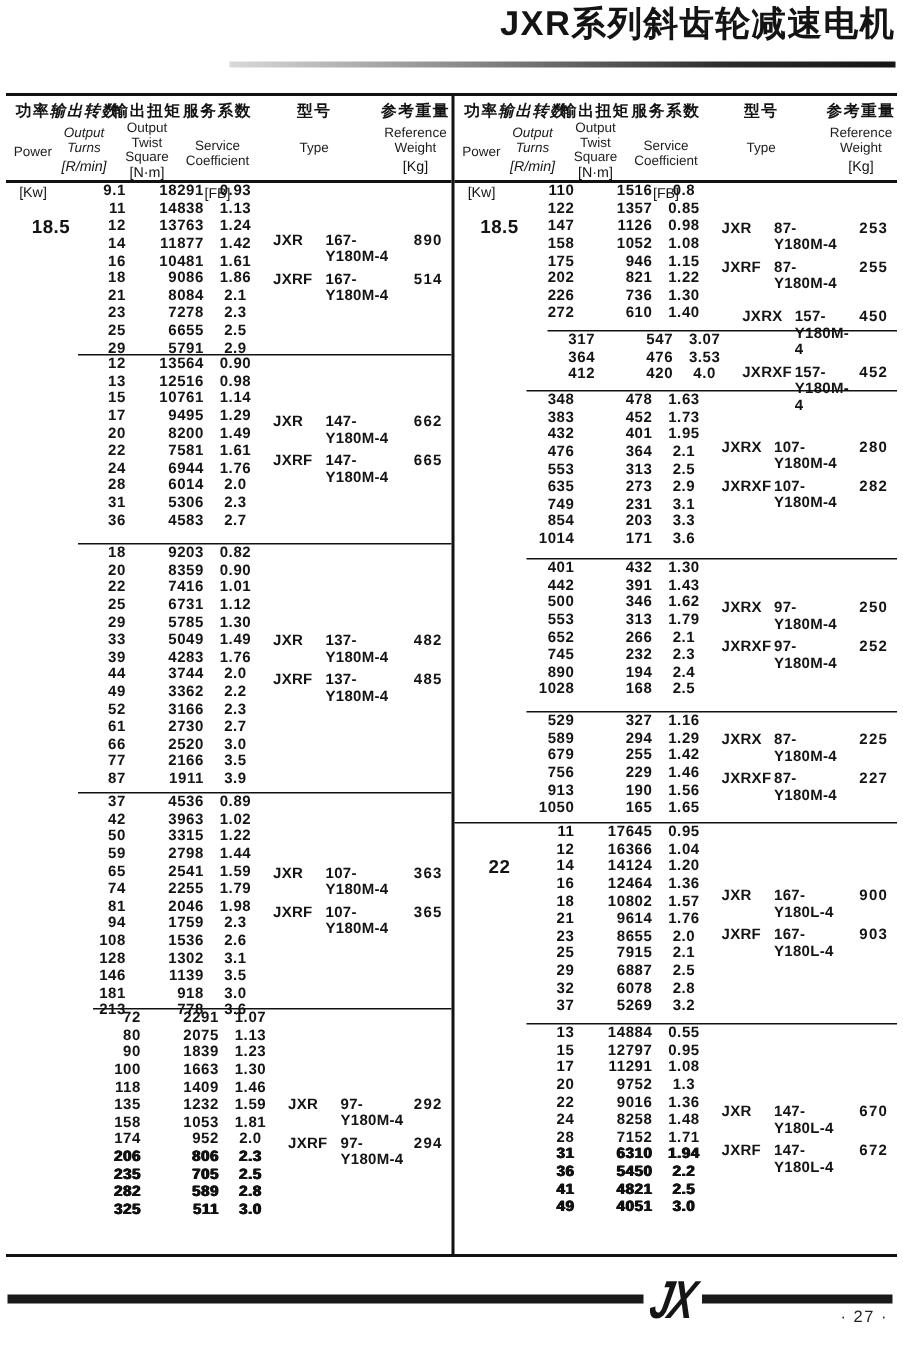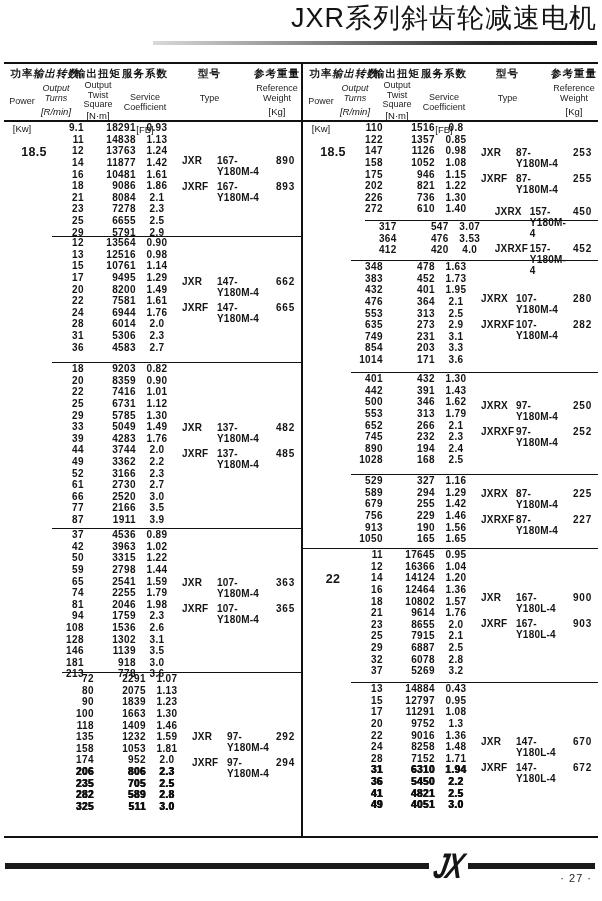--- a/index.html
+++ b/index.html
@@ -4,21 +4,21 @@
 <style>
   * { margin:0; padding:0; box-sizing:border-box; }
   html,body { background:#fff; }
   .page {
     position:relative; width:602px; height:901px; background:#fff;
     font-family:"Liberation Sans", sans-serif; color:#141414; overflow:hidden;
   }
   
   .title-zh {
     position:absolute; top:0px; right:5px;
-    font-size:27px; font-weight:400; letter-spacing:1px; white-space:nowrap;
+    font-size:23px; font-weight:700; letter-spacing:1px; white-space:nowrap;
   }
   .title-en {
     position:absolute; top:26px; right:5px;
     font-family:"Liberation Serif", serif; font-size:15px; font-weight:700; white-space:nowrap;
   }
   .grad-bar {
     position:absolute; top:41px; left:153px; right:5px; height:4px;
     background:linear-gradient(90deg,#d9d9d9 0%,#8a8a8a 35%,#2b2b2b 75%,#151515 100%);
   }
   
@@ -175,21 +175,21 @@
               </div>
               <div class="models">
                 <div class="model-line">
                   <span class="m-name">JXR</span>
                   <span class="m-code">167-Y180M-4</span>
                   <span class="m-weight">890</span>
                 </div>
                 <div class="model-line">
                   <span class="m-name">JXRF</span>
                   <span class="m-code">167-Y180M-4</span>
-                  <span class="m-weight">893</span>
+                  <span class="m-weight">514</span>
                 </div>
               </div>
             </div>
           </div>
           <div class="block sep-data" style="height: 126px;">
             <div class="power-cell"></div>
             <div class="data-area">
               <div class="rows">
                 <div class="row">
                   <span class="c-turns">12</span>
@@ -889,21 +889,21 @@
               </div>
             </div>
           </div>
           <div class="block sep-data" style="height: 154px;">
             <div class="power-cell"></div>
             <div class="data-area">
               <div class="rows">
                 <div class="row">
                   <span class="c-turns">13</span>
                   <span class="c-twist">14884</span>
-                  <span class="c-coeff">0.43</span>
+                  <span class="c-coeff">0.55</span>
                 </div>
                 <div class="row">
                   <span class="c-turns">15</span>
                   <span class="c-twist">12797</span>
                   <span class="c-coeff">0.95</span>
                 </div>
                 <div class="row">
                   <span class="c-turns">17</span>
                   <span class="c-twist">11291</span>
                   <span class="c-coeff">1.08</span>

